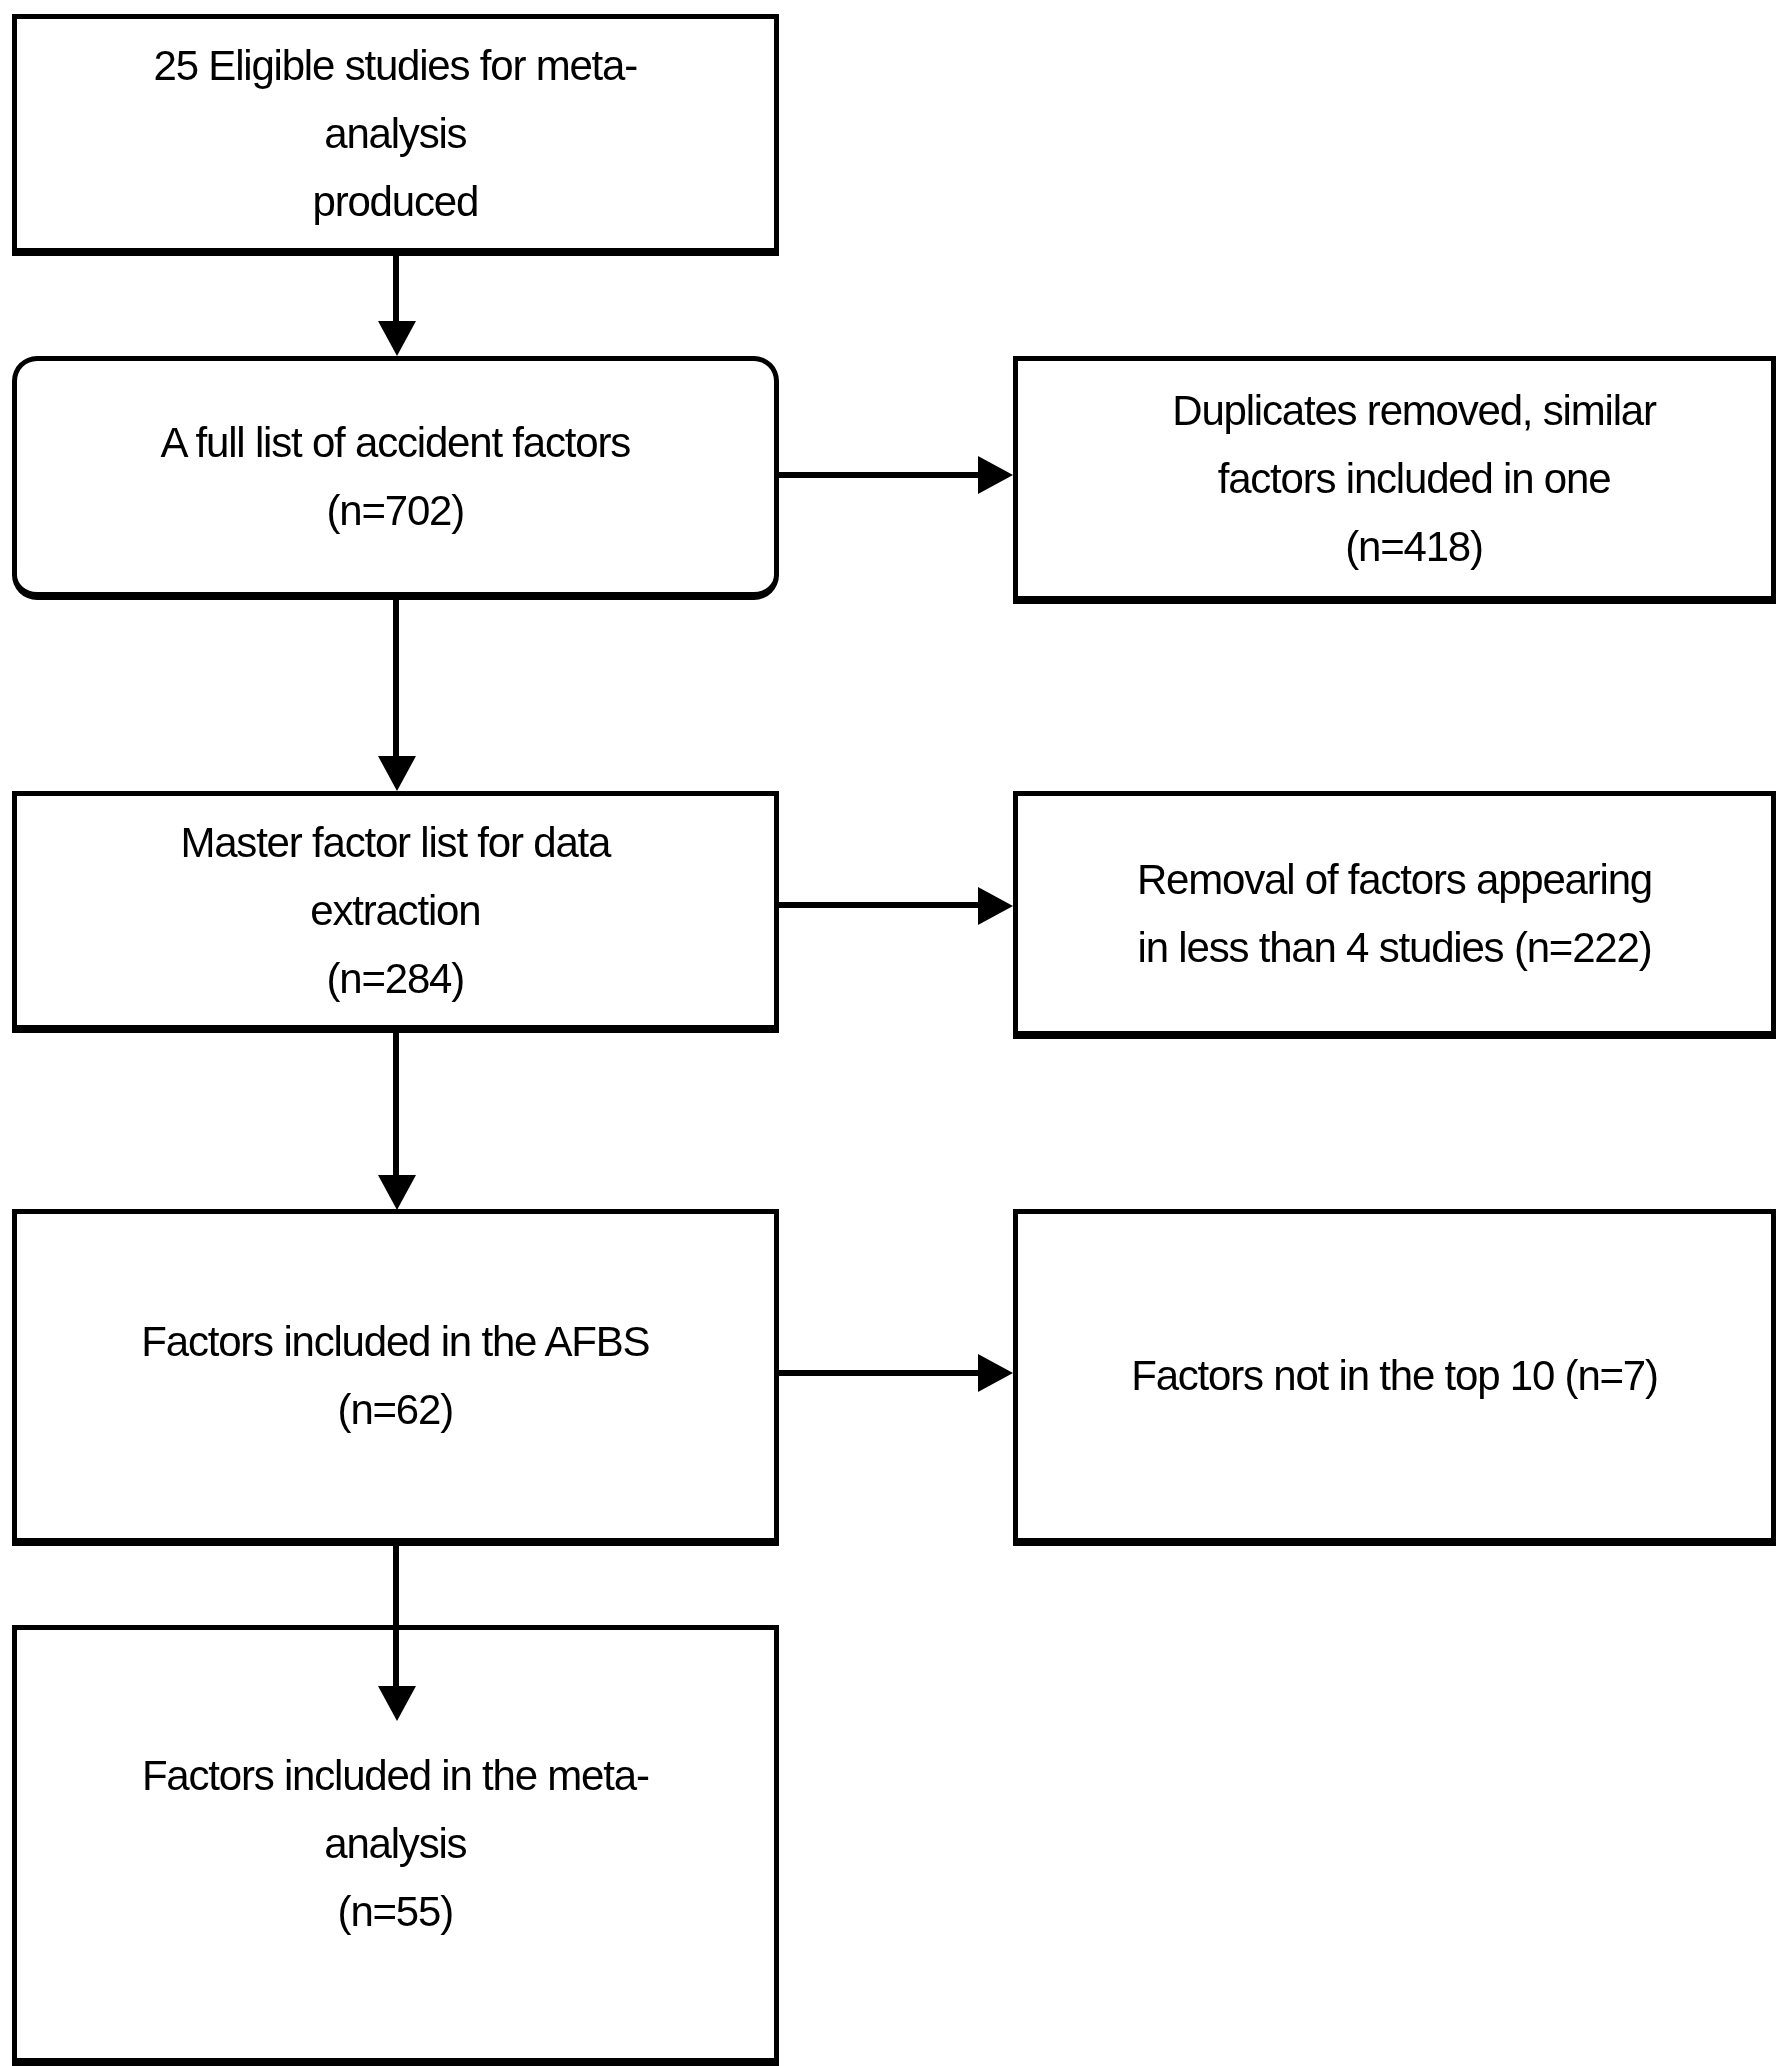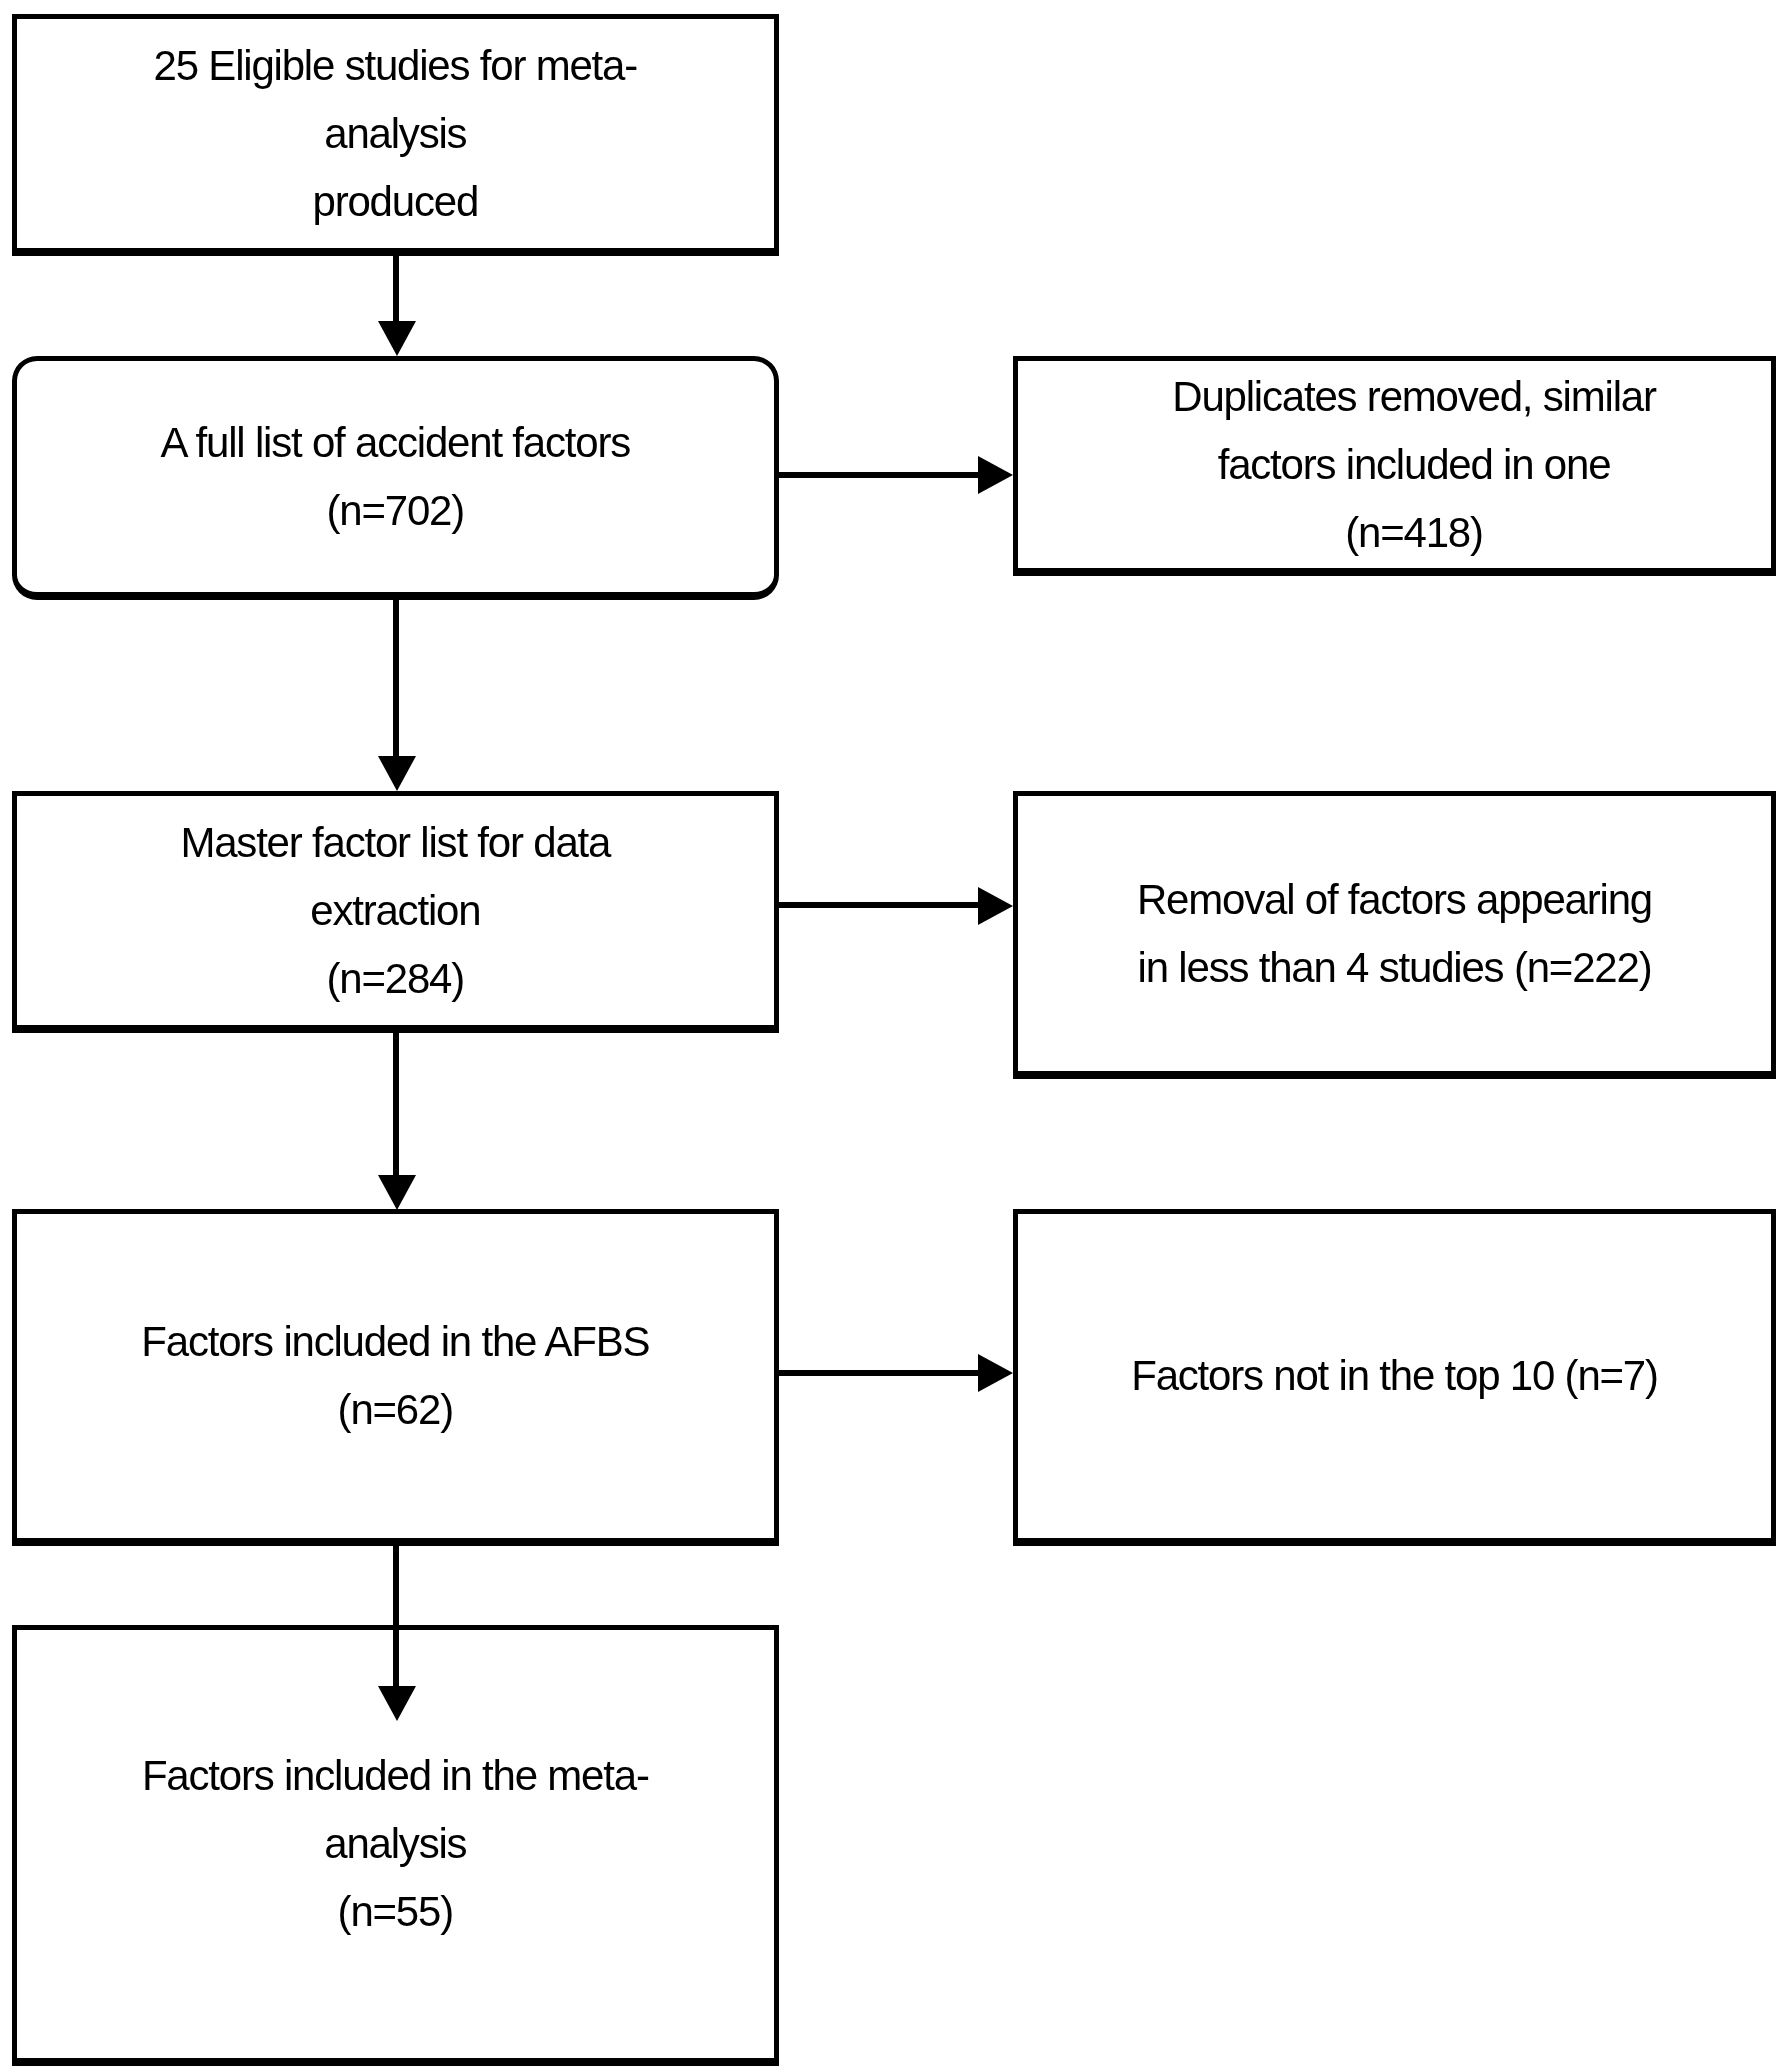--- a/index.html
+++ b/index.html
@@ -34,22 +34,22 @@
 
   .col-left  { left: 11.8px;   width: 767px; }
   .col-right { left: 1013px; width: 763px; }
 
   #box-eligible      { top: 14px;   height: 242px; }
   #box-full-list     { top: 356px;  height: 244px; border-radius: 25px; }
   #box-master-list   { top: 791px; height: 242px; }
   #box-afbs          { top: 1209px; height: 337px; }
   #box-meta          { top: 1625px; height: 441px; }
 
-  #box-duplicates    { top: 356px;  height: 220px; padding-left: 39px; }
-  #box-removal       { top: 791px; height: 288px; }
+  #box-duplicates    { top: 356px;  height: 248px; padding-left: 39px; }
+  #box-removal       { top: 791px; height: 248px; }
   #box-not-top10     { top: 1209px; height: 337px; }
 
   .shaft-v {
     position: absolute;
     width: 5.5px;
     background: #000000;
     left: 393px;
   }
   .head-down {
     position: absolute;

